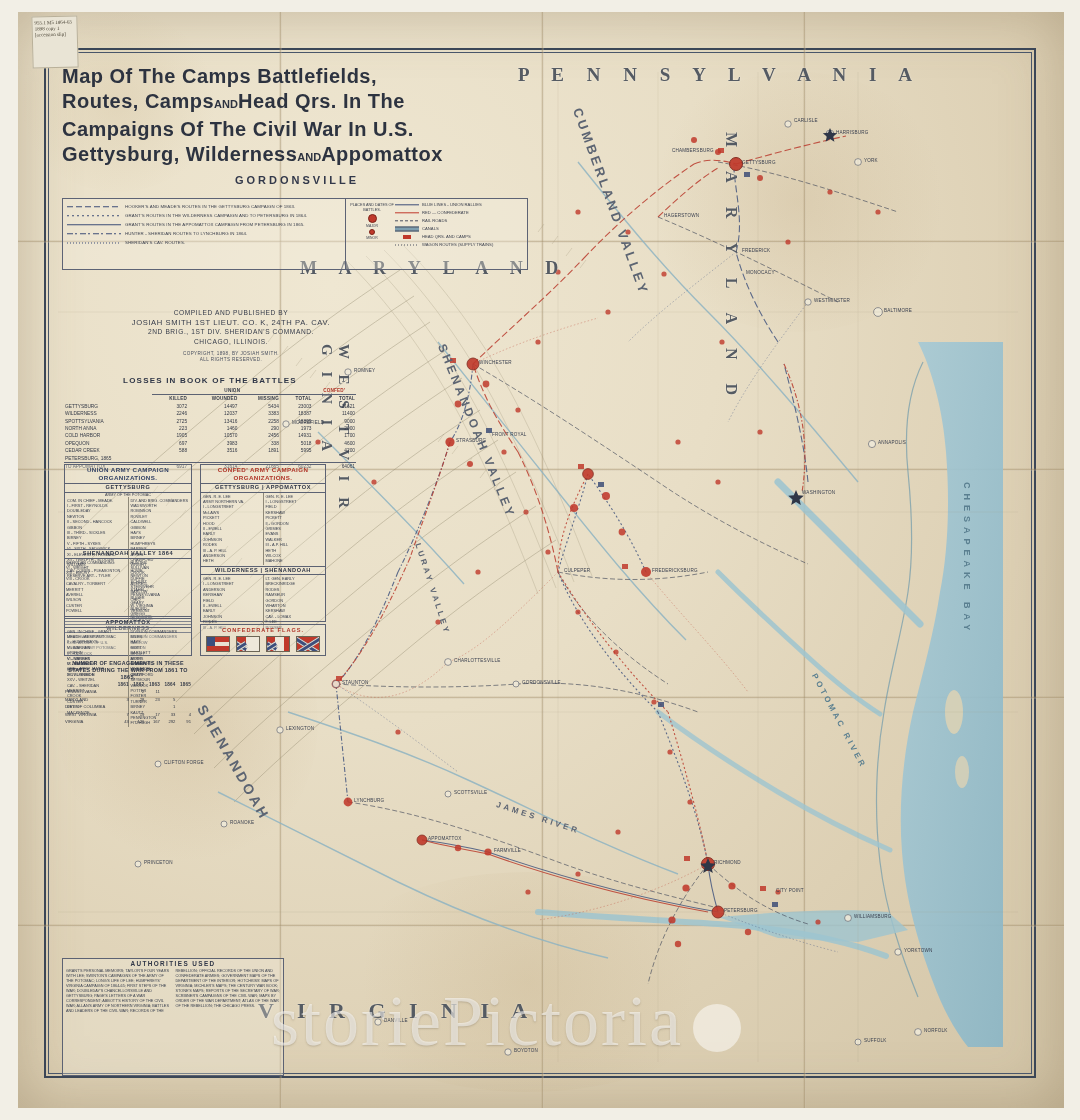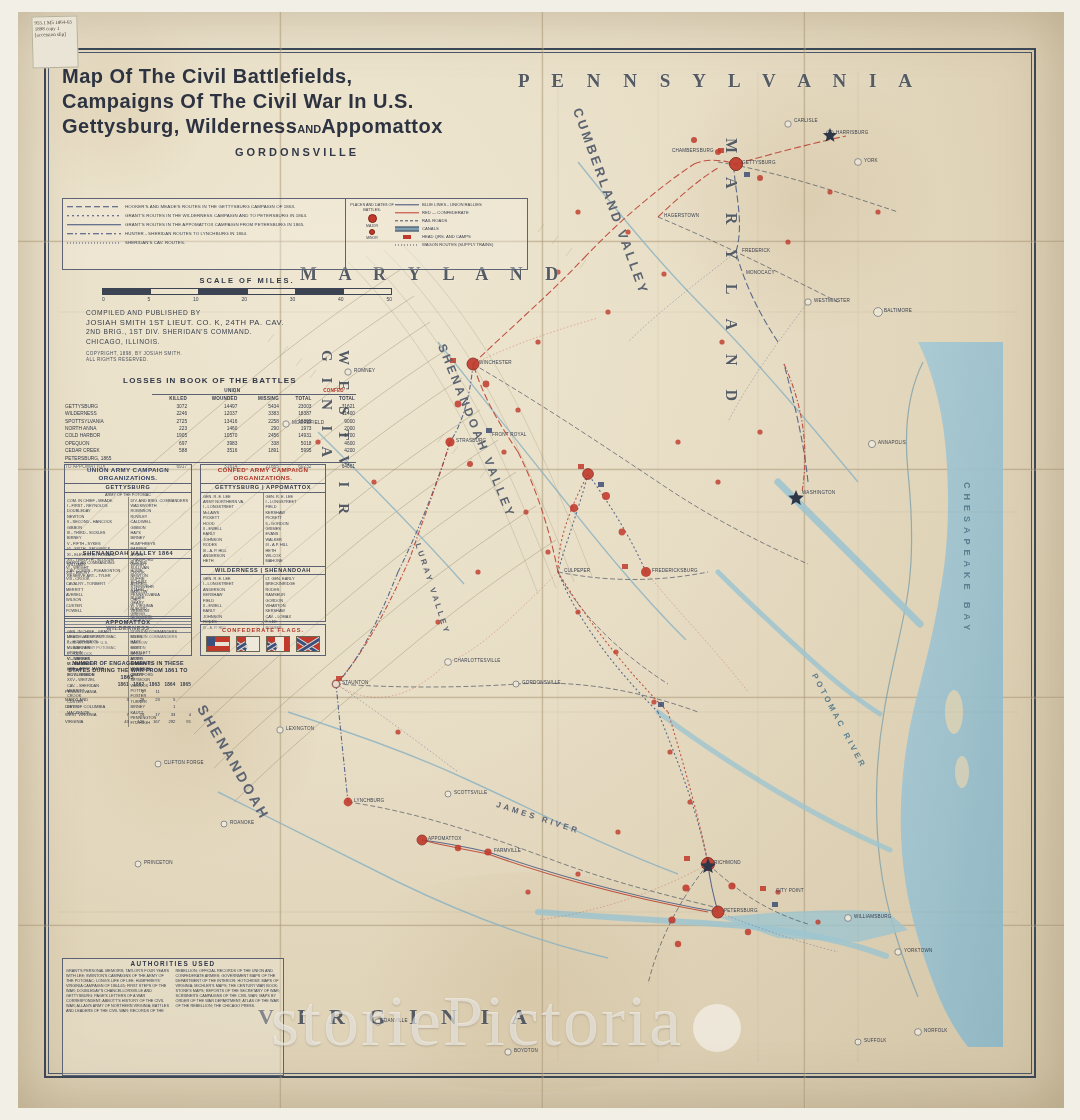--- a/index.html
+++ b/index.html
@@ -222,22 +222,23 @@
     display: flex;
     justify-content: space-between;
     font-size: 5px;
     color: #3c4454;
     margin-top: 1px;
   }
 
   
   #compiled {
     position: absolute;
-    left: 68px; top: 296px;
+    left: 48px; top: 296px;
     width: 330px;
+    text-align: center;
     font-size: 6.6px;
     line-height: 9.5px;
     letter-spacing: 0.6px;
     color: #353b4a;
     z-index: 20;
   }
   #compiled .big { font-size: 7.6px; }
   #copyright {
     margin-top: 5px;
     font-size: 4.6px;
@@ -402,21 +403,20 @@
   
   .stateName {
     position: absolute;
     font-family: "Liberation Serif", serif;
     color: #555b63;
     font-weight: bold;
     letter-spacing: 9px;
     z-index: 12;
     pointer-events: none;
     text-shadow: 0 0 2px rgba(255,255,255,0.5);
-    margin-top: 6px;
   }
   .valleyName {
     position: absolute;
     color: #5c6472;
     font-weight: bold;
     z-index: 12;
     pointer-events: none;
     letter-spacing: 3px;
   }
 
@@ -726,21 +726,22 @@
         <path d="M740,60 L740,1050"></path>
         <path d="M840,60 L840,1050"></path>
         <path d="M40,300 L1000,300"></path>
         <path d="M40,500 L1000,500"></path>
         <path d="M40,700 L1000,700"></path>
         <path d="M40,900 L1000,900"></path>
       </g>
     </svg>
 
     <div id="titleblock">
-      <div class="title-line">Map Of The Civil Battlefields,</div>
+      <div class="title-line">Map Of The Camps Battlefields,</div>
+      <div class="title-line"><span>Routes, Camps</span><span class="sm">AND</span><span>Head Qrs. In The</span></div>
       <div class="title-line">Campaigns Of The Civil War In U.S.</div>
       <div class="title-line"><span>Gettysburg, Wilderness</span><span class="sm">AND</span><span>Appomattox</span></div>
       <div id="explanatory-title">GORDONSVILLE</div>
     </div>
 
     <div id="explanatory">
       <div id="expl-left">
         <div class="expl-row">
           <span class="dash">
               <i style="background:repeating-linear-gradient(to right,#3d4d77 0 6px,transparent 6px 9px);"></i>
@@ -814,40 +815,20 @@
           <div class="ln">
               <span class="leg-swatch">
                 <i style="background:repeating-linear-gradient(to right,#4a4f5e 0 1px,transparent 1px 3px);height:1px;"></i>
               </span>
               <span>WAGON ROUTES (SUPPLY TRAINS)</span>
             </div>
         </div>
       </div>
     </div>
 
-    <div id="scale">
-      <div id="scale-label">SCALE OF MILES.</div>
-      <div id="scale-bar">
-        <span></span>
-        <span></span>
-        <span></span>
-        <span></span>
-        <span></span>
-        <span></span>
-      </div>
-      <div id="scale-ticks">
-        <span>0</span>
-        <span>5</span>
-        <span>10</span>
-        <span>20</span>
-        <span>30</span>
-        <span>40</span>
-        <span>50</span>
-      </div>
-    </div>
 
     <div id="compiled">
       <div>COMPILED AND PUBLISHED BY</div>
       <div class="big">JOSIAH SMITH 1ST LIEUT. CO. K, 24TH PA. CAV.</div>
       <div>2ND BRIG., 1ST DIV. SHERIDAN'S COMMAND.</div>
       <div>CHICAGO, ILLINOIS.</div>
       <div id="copyright">
         <div>COPYRIGHT, 1898, BY JOSIAH SMITH.</div>
         <div>ALL RIGHTS RESERVED.</div>
       </div>

